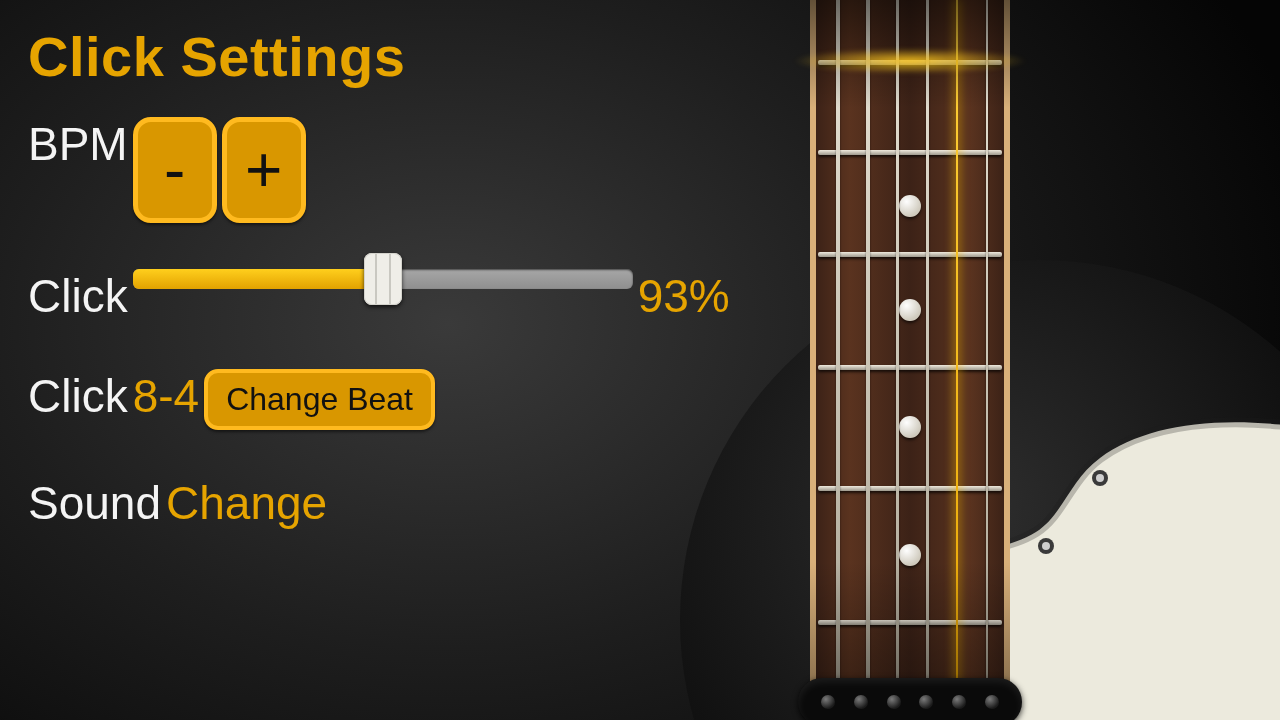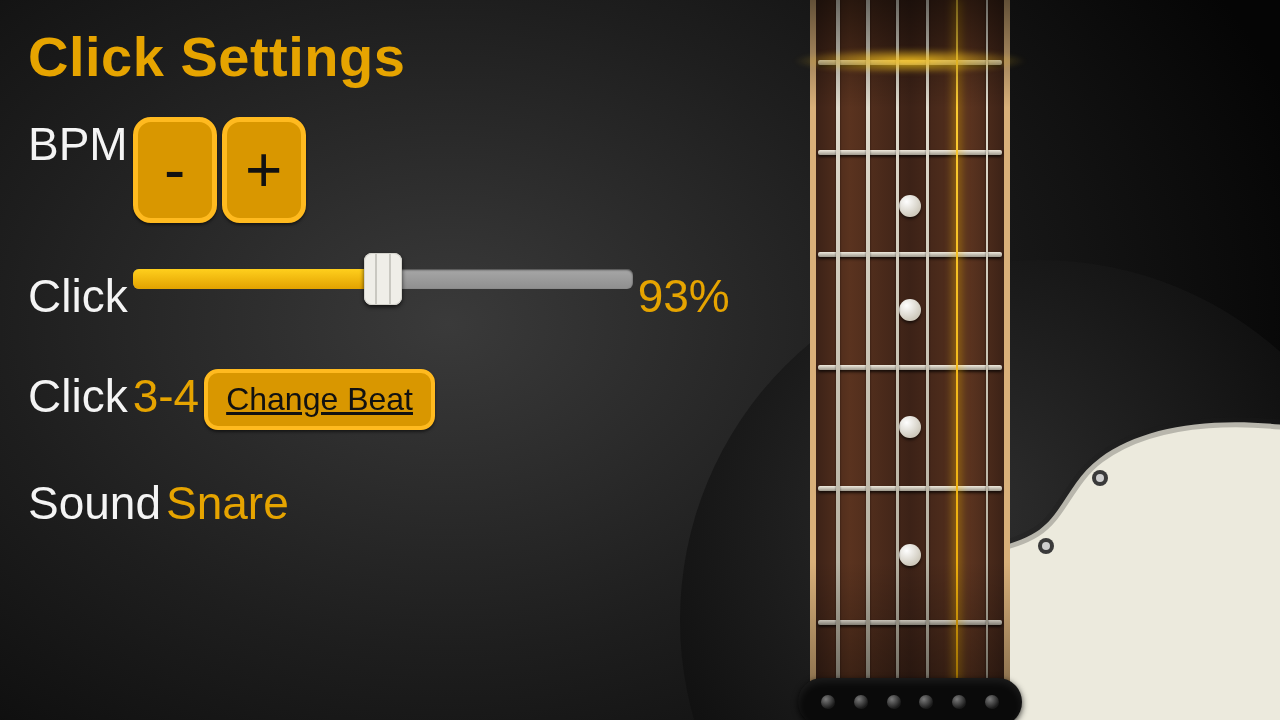--- a/index.html
+++ b/index.html
@@ -106,21 +106,21 @@
     border:4px solid #ffba1f;
     border-radius:16px;
     color:#111; font-size:32px; font-weight:400;
     padding:6px 22px; cursor:pointer; user-select:none;
     box-shadow:0 2px 3px rgba(0,0,0,.5);
   }
   .btn.square{
     width:84px; height:106px; font-size:64px; line-height:1; padding:0;
     border-width:5px; border-radius:18px;
   }
-  .btn.small{ font-size:32px; padding:8px 18px; border-radius:14px;text-decoration:underline; }
+  .btn.small{ font-size:32px; padding:8px 18px; border-radius:14px; }
 
   
   .slider{
     position:relative; width:500px; height:20px;
     background:linear-gradient(#a7a7a7,#8f8f8f);
     border-radius:6px;
     box-shadow:inset 0 1px 2px rgba(0,0,0,.6);
     cursor:pointer;
   }
   .slider .fill{
@@ -214,22 +214,22 @@
     <span class="label">Click</span>
     <span class="slider">
       <span class="fill" id="vol-fill" style="width: 50%;"></span>
       <span class="thumb" id="vol-thumb" style="left: 50%;"></span>
     </span>
     <span class="val">93%</span>
   </div>
 
   <div class="row">
     <span class="label">Click</span>
-    <span class="val">3-4</span>
+    <span class="val">8-4</span>
     <span class="btn small">Change Beat</span>
   </div>
 
   <div class="row" style="margin-bottom:8px">
     <span class="label">Sound</span>
-    <span class="val">Snare</span>
+    <span class="val">Change</span>
   </div>
 
 </div>
 
 </body></html>

